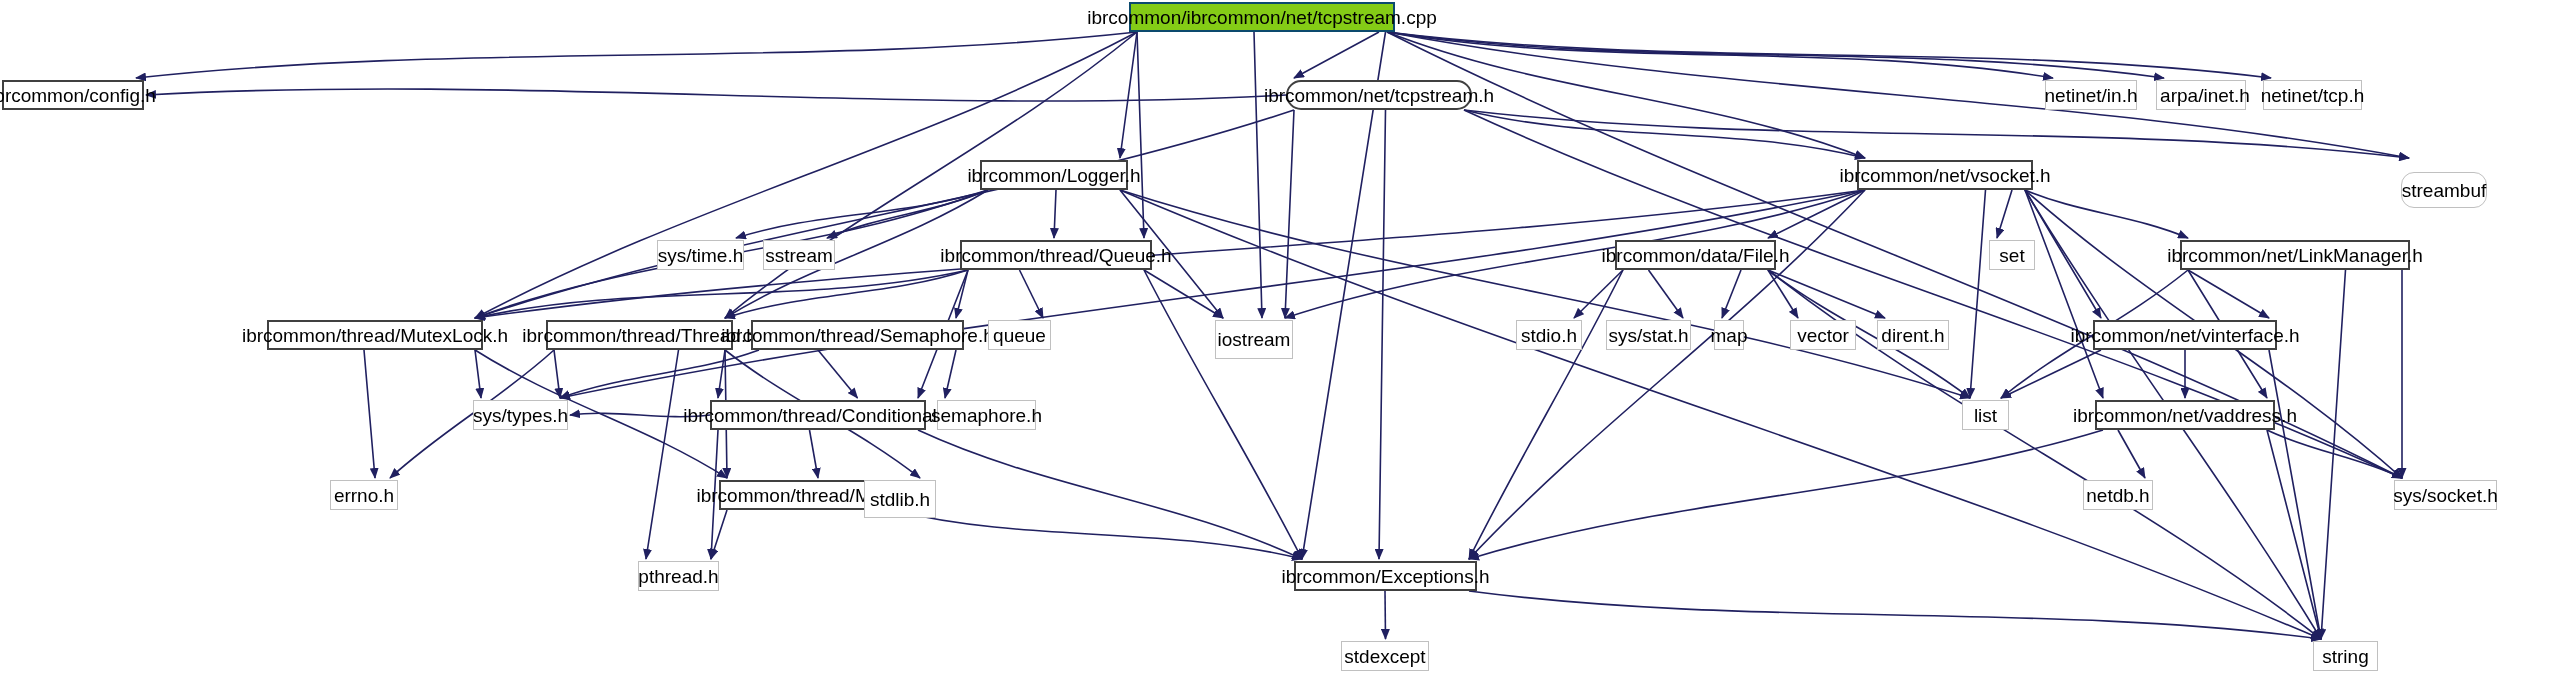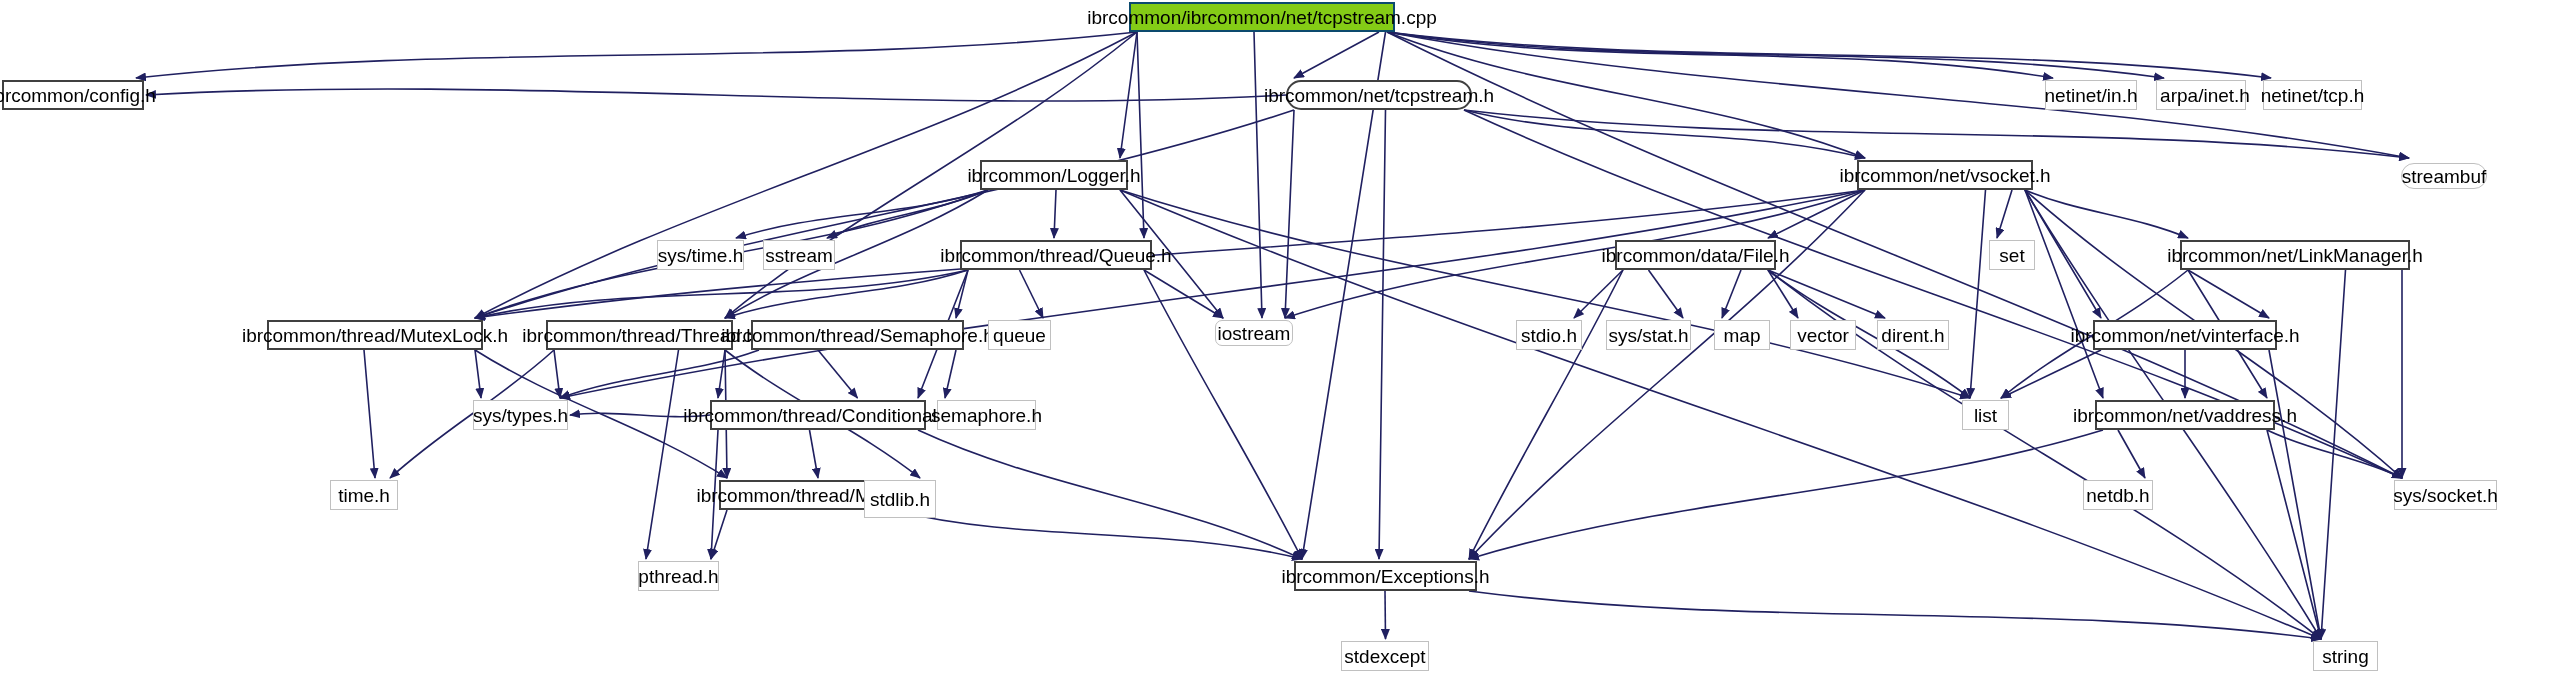--- a/index.html
+++ b/index.html
@@ -132,44 +132,44 @@
       <path d="M1469,591 C1750.16,627.84 2039.8400000000001,602.16 2321,639" fill="none" stroke="#202060" stroke-width="1.6" marker-end="url(#ah)"></path>
     </svg>
 <div class="node root" style="left: 1129px; top: 2px; width: 266px; height: 30px;">ibrcommon/ibrcommon/net/tcpstream.cpp</div>
     <div class="node hdr" style="left: 2px; top: 80px; width: 142px; height: 30px;">ibrcommon/config.h</div>
     <div class="node hdr" style="left: 1286px; top: 80px; width: 186px; height: 30px; border-radius: 15px;">ibrcommon/net/tcpstream.h</div>
     <div class="node sys" style="left: 2045px; top: 80px; width: 92px; height: 30px;">netinet/in.h</div>
     <div class="node sys" style="left: 2156px; top: 80px; width: 90px; height: 30px; padding-left: 8px;">arpa/inet.h</div>
     <div class="node sys" style="left: 2263px; top: 80px; width: 99px; height: 30px;">netinet/tcp.h</div>
     <div class="node hdr" style="left: 980px; top: 160px; width: 148px; height: 30px;">ibrcommon/Logger.h</div>
     <div class="node hdr" style="left: 1857px; top: 160px; width: 176px; height: 30px;">ibrcommon/net/vsocket.h</div>
-    <div class="node sys" style="left: 2401px; top: 163px; width: 86px; height: 26px; border-radius: 13px;">streambuf</div>
+    <div class="node sys" style="left: 2401px; top: 172px; width: 86px; height: 36px; border-radius: 13px;">streambuf</div>
     <div class="node sys" style="left: 657px; top: 240px; width: 87px; height: 30px;">sys/time.h</div>
     <div class="node sys" style="left: 763px; top: 240px; width: 72px; height: 30px;">sstream</div>
     <div class="node hdr" style="left: 960px; top: 240px; width: 192px; height: 30px;">ibrcommon/thread/Queue.h</div>
     <div class="node hdr" style="left: 1615px; top: 240px; width: 161px; height: 30px;">ibrcommon/data/File.h</div>
     <div class="node sys" style="left: 1989px; top: 240px; width: 46px; height: 30px;">set</div>
     <div class="node hdr" style="left: 2180px; top: 240px; width: 230px; height: 30px;">ibrcommon/net/LinkManager.h</div>
     <div class="node hdr" style="left: 267px; top: 320px; width: 216px; height: 30px;">ibrcommon/thread/MutexLock.h</div>
     <div class="node hdr" style="left: 546px; top: 320px; width: 187px; height: 30px;">ibrcommon/thread/Thread.h</div>
     <div class="node hdr" style="left: 751px; top: 320px; width: 213px; height: 30px;">ibrcommon/thread/Semaphore.h</div>
     <div class="node sys" style="left: 988px; top: 320px; width: 63px; height: 30px;">queue</div>
-    <div class="node sys" style="left: 1215px; top: 320px; width: 78px; height: 26px; border-radius: 7px;">iostream</div>
+    <div class="node sys" style="left: 1215px; top: 320px; width: 78px; height: 39px;">iostream</div>
     <div class="node sys" style="left: 1516px; top: 320px; width: 66px; height: 30px;">stdio.h</div>
     <div class="node sys" style="left: 1606px; top: 320px; width: 85px; height: 30px;">sys/stat.h</div>
-    <div class="node sys" style="left: 1714px; top: 320px; width: 56px; height: 30px;">map</div>
+    <div class="node sys" style="left: 1714px; top: 320px; width: 30px; height: 30px;">map</div>
     <div class="node sys" style="left: 1790px; top: 320px; width: 66px; height: 30px;">vector</div>
     <div class="node sys" style="left: 1877px; top: 320px; width: 72px; height: 30px;">dirent.h</div>
     <div class="node hdr" style="left: 2093px; top: 320px; width: 184px; height: 30px;">ibrcommon/net/vinterface.h</div>
     <div class="node sys" style="left: 473px; top: 400px; width: 95px; height: 30px;">sys/types.h</div>
     <div class="node hdr" style="left: 710px; top: 400px; width: 216px; height: 30px;">ibrcommon/thread/Conditional.h</div>
     <div class="node sys" style="left: 937px; top: 400px; width: 99px; height: 30px;">semaphore.h</div>
     <div class="node sys" style="left: 1962px; top: 400px; width: 47px; height: 30px;">list</div>
     <div class="node hdr" style="left: 2095px; top: 400px; width: 180px; height: 30px;">ibrcommon/net/vaddress.h</div>
-    <div class="node sys" style="left: 330px; top: 480px; width: 68px; height: 30px;">time.h</div>
+    <div class="node sys" style="left: 330px; top: 480px; width: 68px; height: 30px;">errno.h</div>
     <div class="node hdr" style="left: 719px; top: 480px; width: 181px; height: 30px;">ibrcommon/thread/Mutex.h</div>
     <div class="node sys" style="left: 864px; top: 480px; width: 72px; height: 38px;">stdlib.h</div>
     <div class="node sys" style="left: 2083px; top: 480px; width: 70px; height: 30px;">netdb.h</div>
     <div class="node sys" style="left: 2394px; top: 480px; width: 103px; height: 30px;">sys/socket.h</div>
     <div class="node sys" style="left: 638px; top: 561px; width: 81px; height: 30px;">pthread.h</div>
     <div class="node hdr" style="left: 1294px; top: 561px; width: 183px; height: 30px;">ibrcommon/Exceptions.h</div>
     <div class="node sys" style="left: 2313px; top: 641px; width: 65px; height: 30px;">string</div>
     <div class="node sys" style="left: 1341px; top: 641px; width: 88px; height: 30px;">stdexcept</div>
   </div>
 

